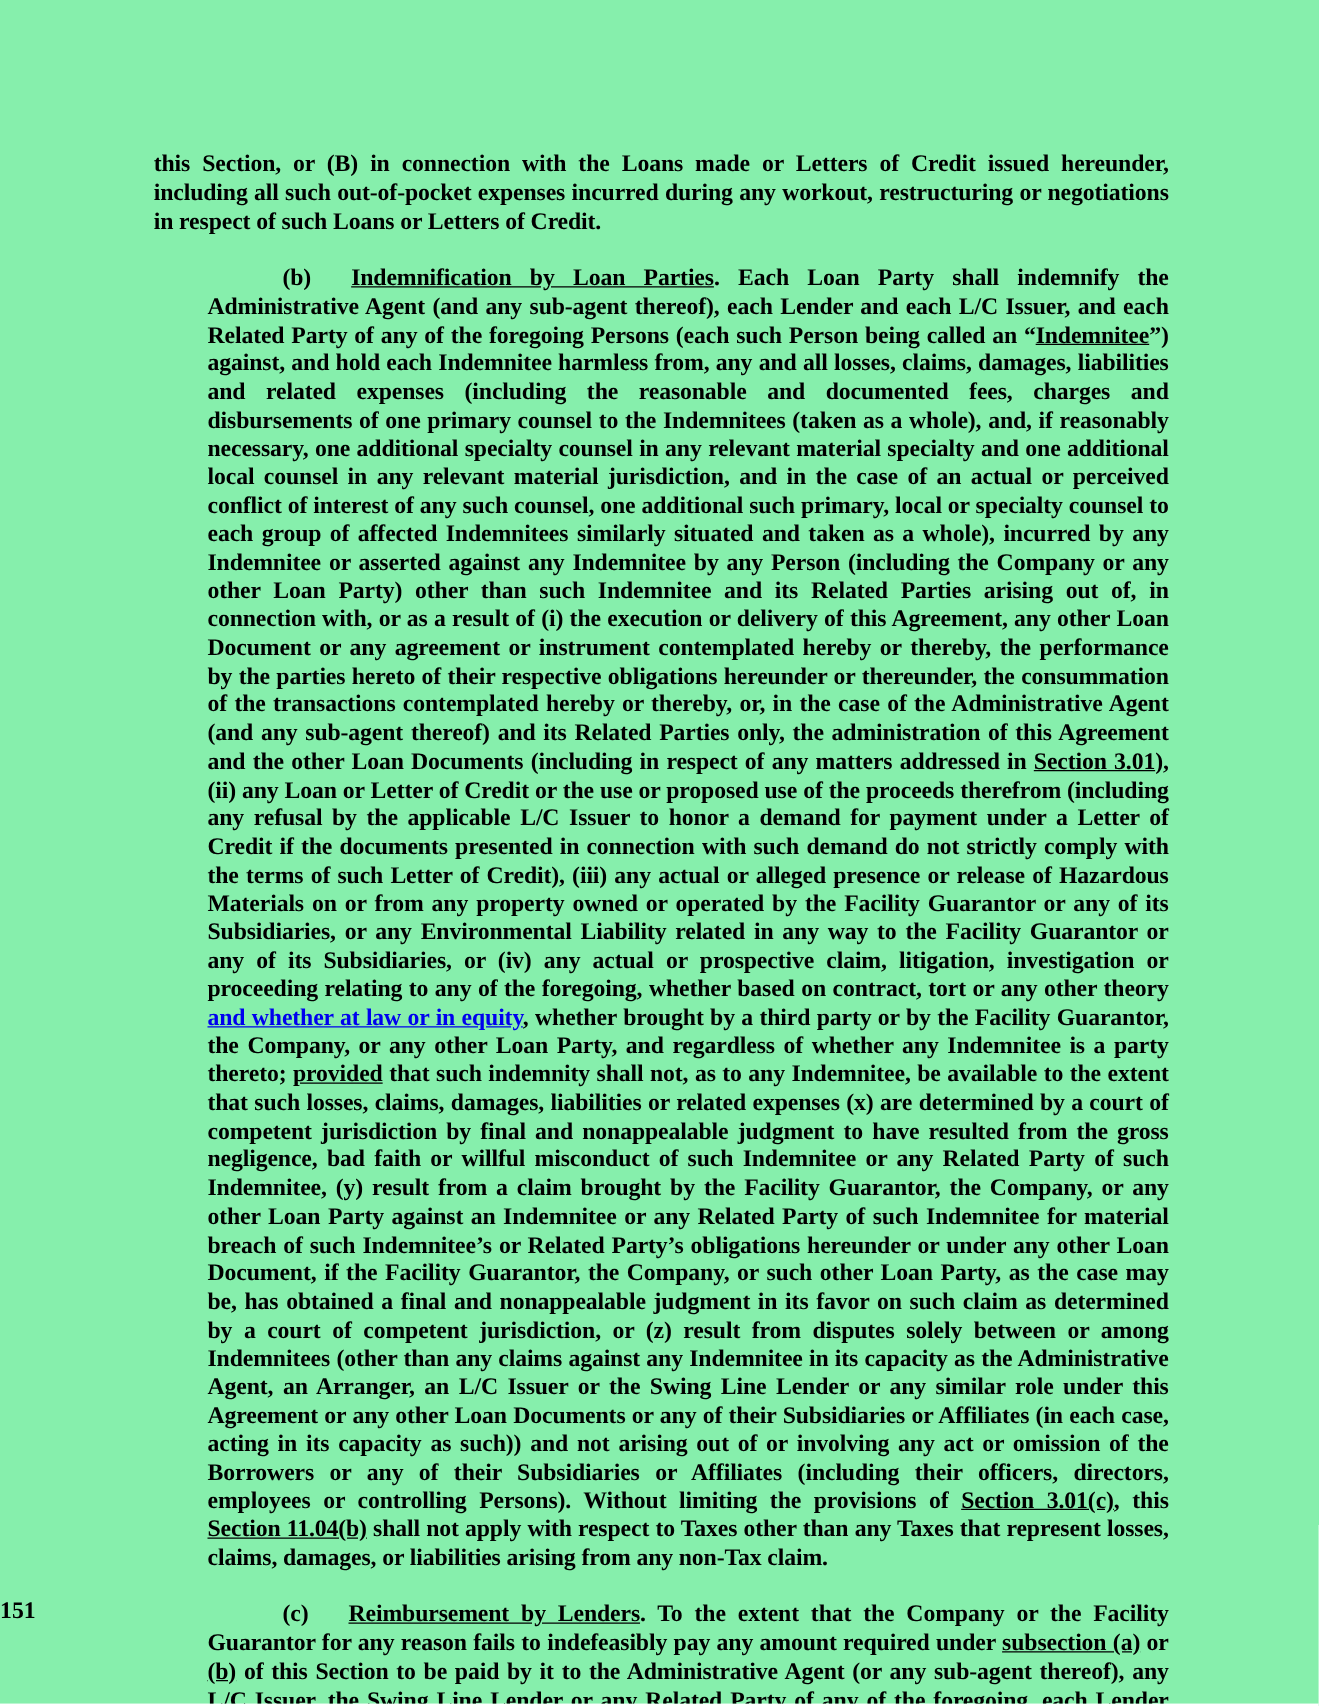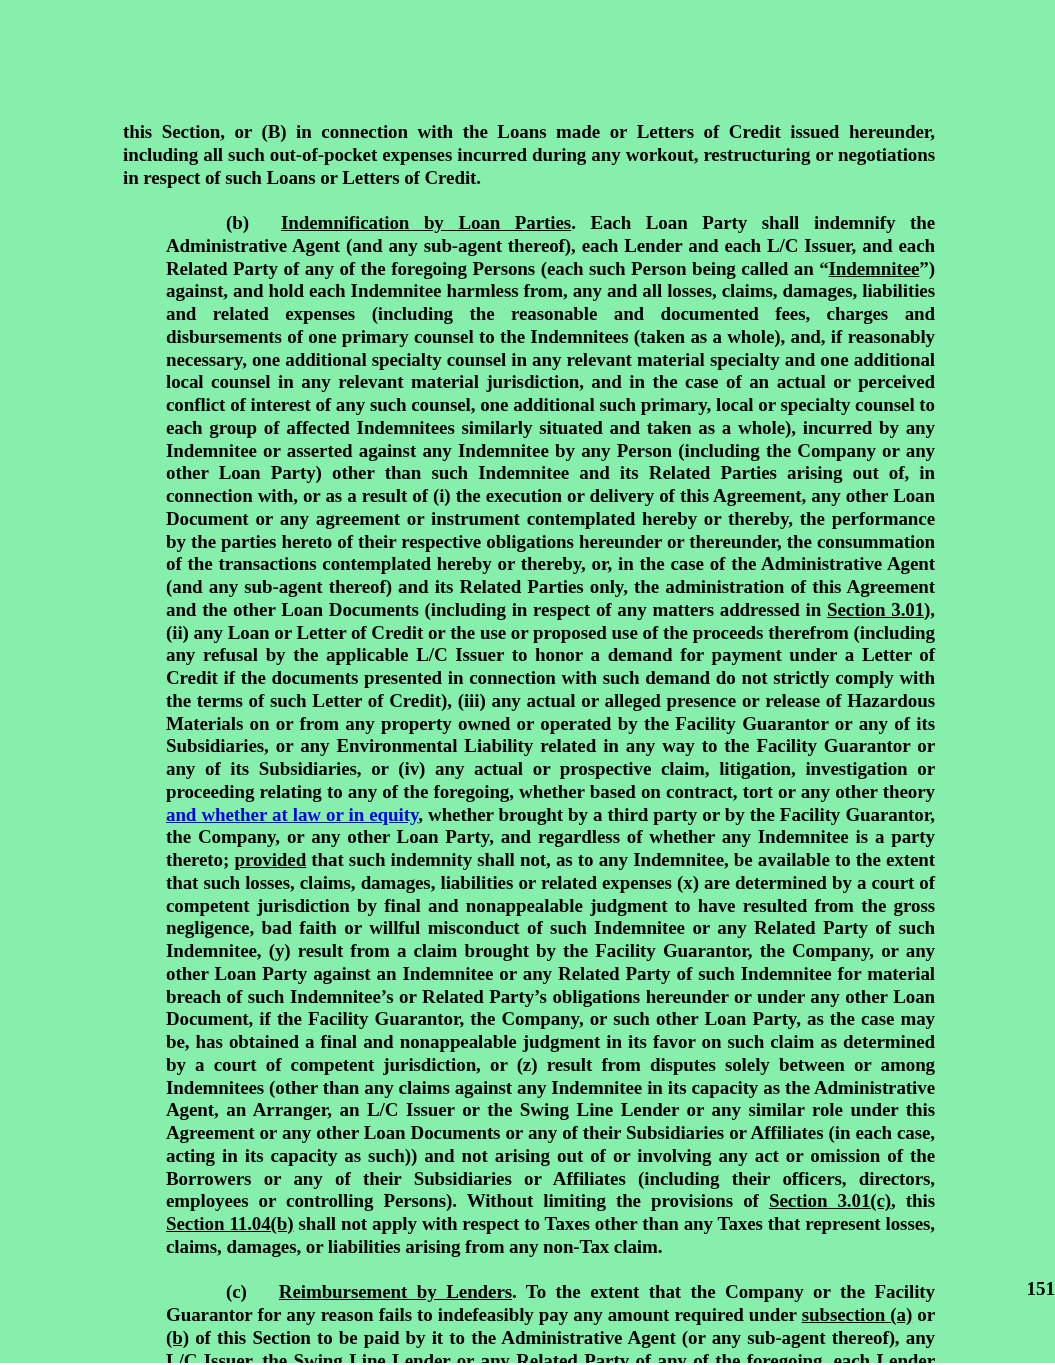--- a/index.html
+++ b/index.html
@@ -28,21 +28,21 @@
   .run-plain { text-decoration: none; }
   .run-label { text-decoration: none; }
   .run-tab { display: inline-block; width: 32px; }
   .run-u { text-decoration: underline; }
   .run-ins { color: var(--ins-color, #0000ee); text-decoration: underline; }
   .footer {
     position: absolute;
     top: 1278px;
     left: 0;
     width: 1055px;
-    text-align: right;
+    text-align: left;
     font-size: 19px;
     line-height: 22.75px;
   }
 </style>
 </head>
 <body>
 
 <div class="page">
   <div class="content">
       <p class="para"><span class="run-plain">this Section, or (B) in connection with the Loans made or Letters of Credit issued hereunder, including all such out-of-pocket expenses incurred during any workout, restructuring or negotiations in respect of such Loans or Letters of Credit.</span></p>

